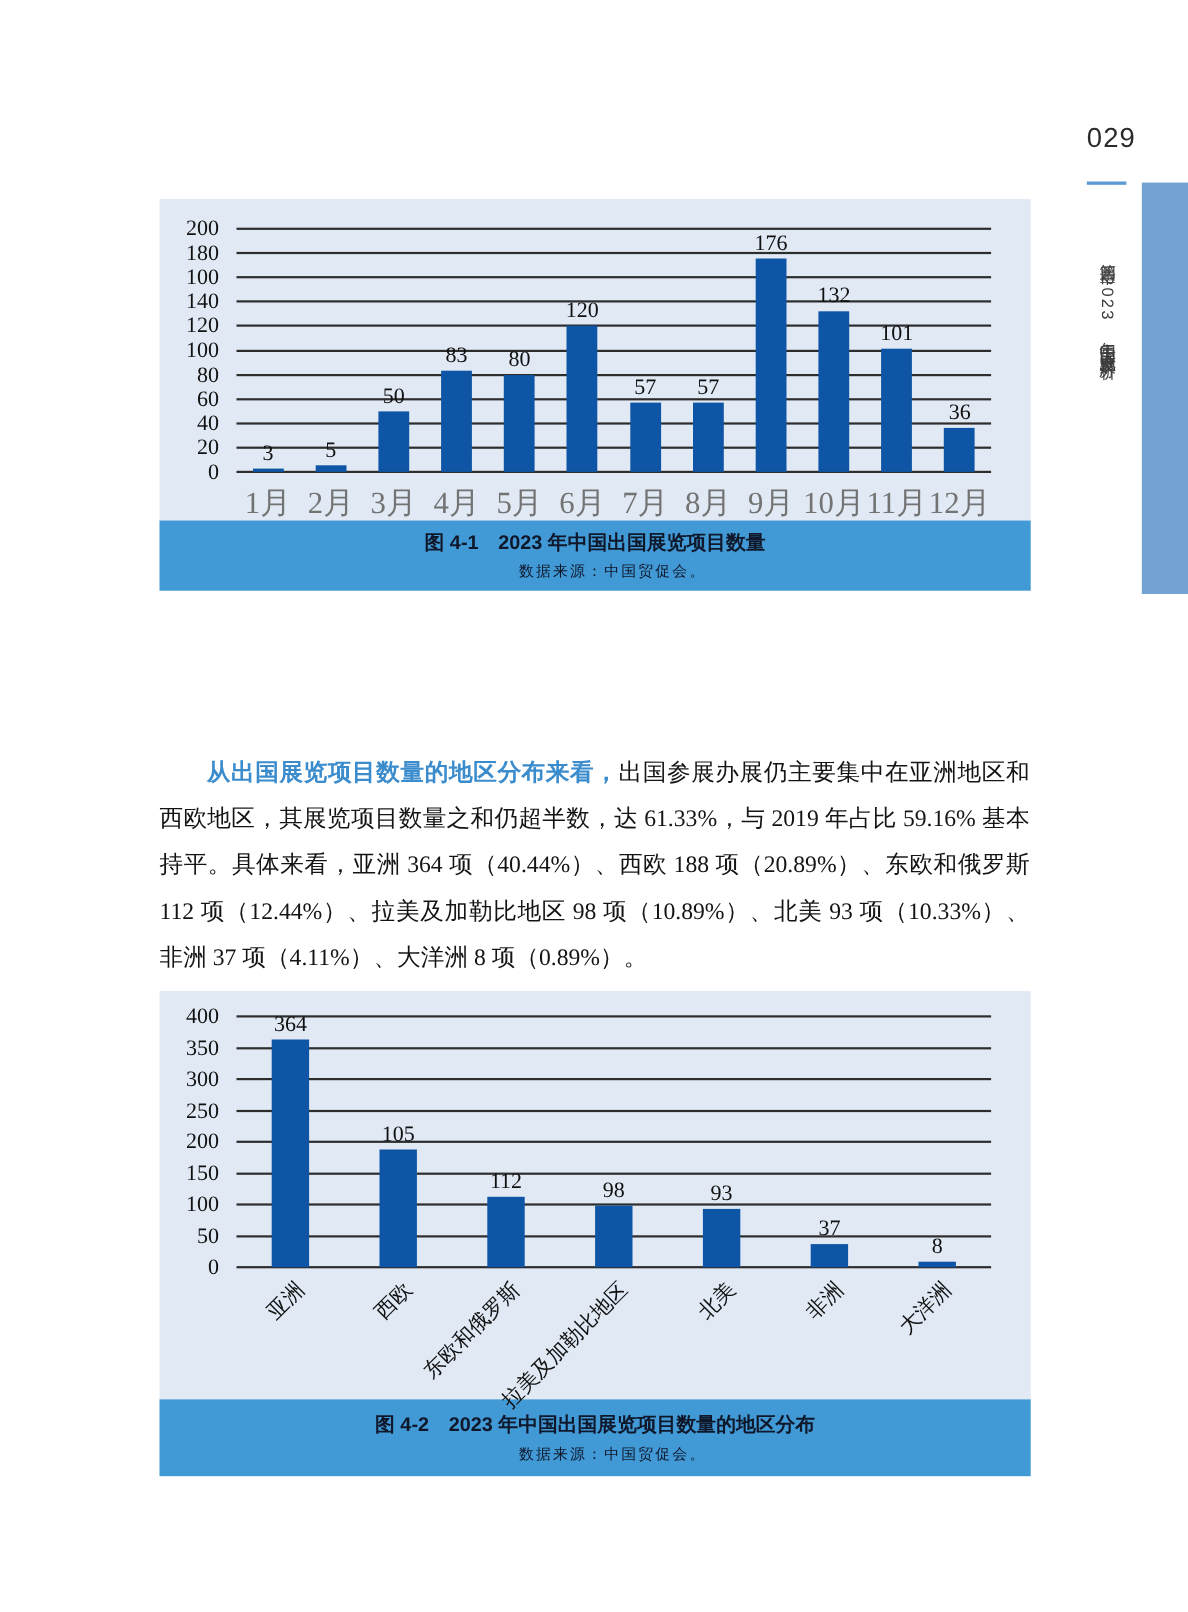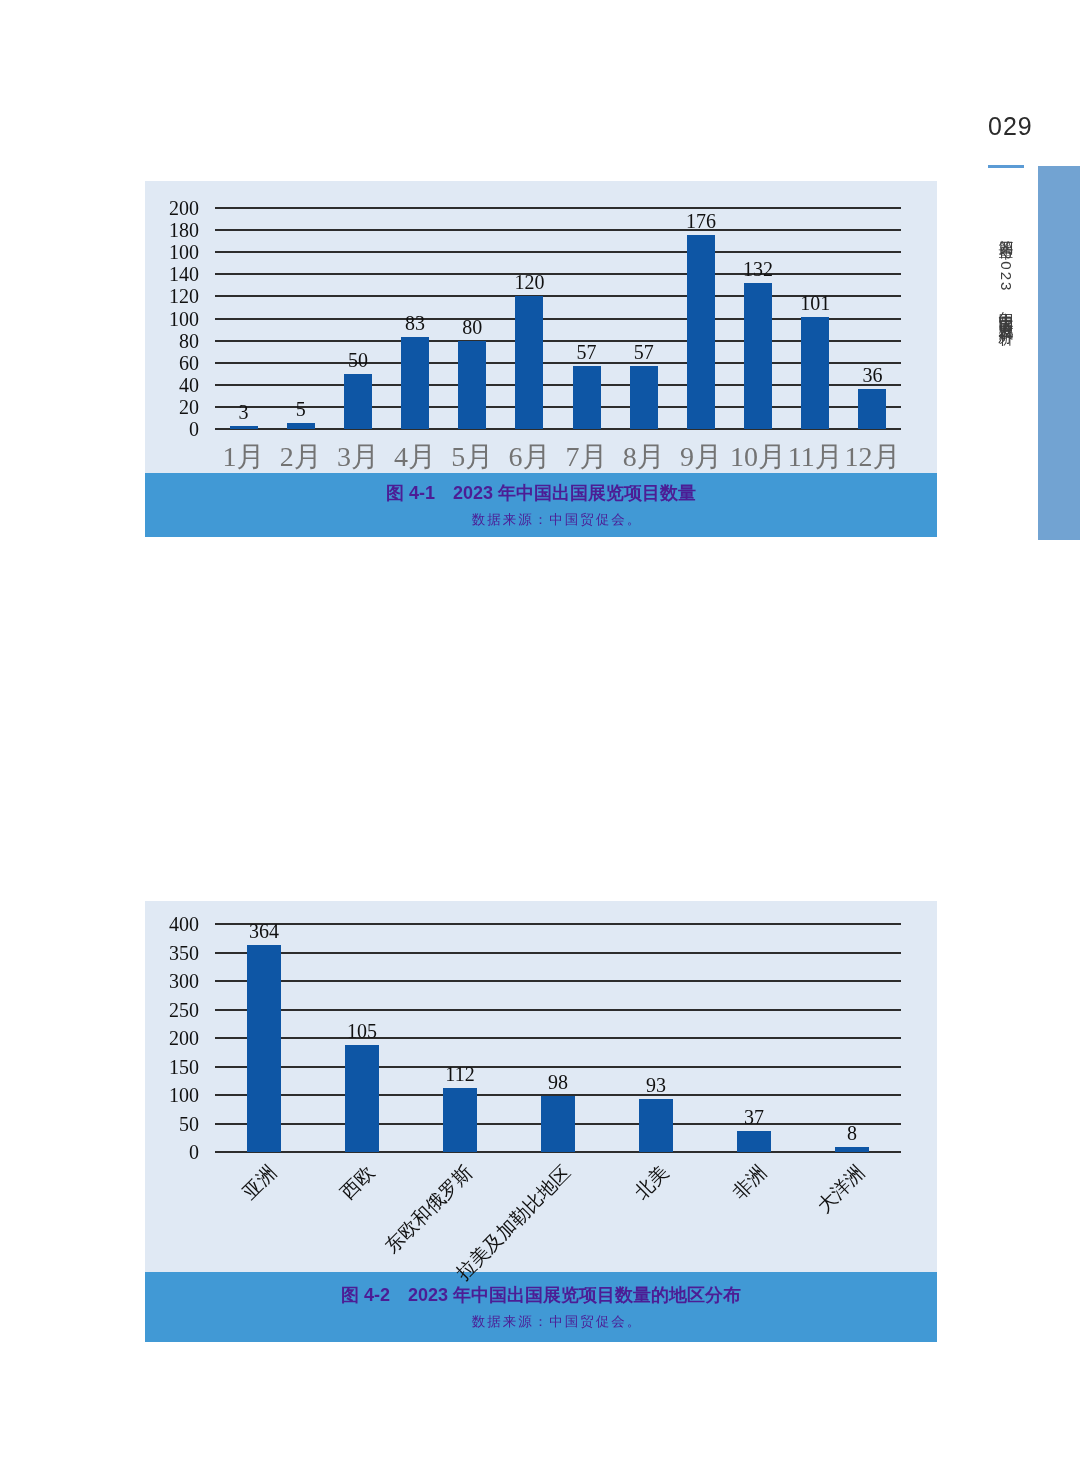--- a/index.html
+++ b/index.html
@@ -59,21 +59,21 @@
     font-size:28px; color:#737373; white-space:nowrap;
   }
   .xlabel-rot-anchor { position:absolute; top:calc(100% + 8px); width:0; height:0; }
   .xlabel-rot {
     position:absolute; right:0; top:0; white-space:nowrap;
     transform:rotate(-45deg); transform-origin:100% 0;
     font-size:19px; color:#111;
   }
 
   .chart-caption {
-    background:#4199d5; color:#4c1d95; text-align:center;
+    background:#4199d5; color:#0f172a; text-align:center;
     display:flex; flex-direction:column; justify-content:center;
   }
   #chart1 .chart-caption { height:64px; }
   #chart2 .chart-caption { height:70px; }
   .caption-title {
     font-family:"Liberation Sans","DejaVu Sans",sans-serif;
     font-weight:bold; font-size:18px; line-height:1.2;
   }
   .caption-source {
     font-family:"Liberation Serif","DejaVu Serif",serif;
@@ -170,20 +170,21 @@
           <div class="xlabel" style="left: 95.8333%;">12月</div>
         </div>
     </div>
     <div class="chart-caption">
       <div class="caption-title">图 4-1　2023 年中国出国展览项目数量</div>
       <div class="caption-source">数据来源：中国贸促会。</div>
     </div>
   </div>
 
 
+  <p class="body-paragraph"><span class="lead-phrase">从出国展览项目数量的地区分布来看，</span><span>出国参展办展仍主要集中在亚洲地区和西欧地区，其展览项目数量之和仍超半数，达 61.33%，与 2019 年占比 59.16% 基本持平。具体来看，亚洲 364 项（40.44%）、西欧 188 项（20.89%）、东欧和俄罗斯 112 项（12.44%）、拉美及加勒比地区 98 项（10.89%）、北美 93 项（10.33%）、非洲 37 项（4.11%）、大洋洲 8 项（0.89%）。</span></p>
 
   <div class="chart-card" id="chart2">
     <div class="chart-body">
       <div class="plot">
           <div class="gridline" style="bottom: calc(0% - 1px);"></div>
           <div class="ytick" style="bottom: 0%;">0</div>
           <div class="gridline" style="bottom: calc(12.5% - 1px);"></div>
           <div class="ytick" style="bottom: 12.5%;">50</div>
           <div class="gridline" style="bottom: calc(25% - 1px);"></div>
           <div class="ytick" style="bottom: 25%;">100</div>

